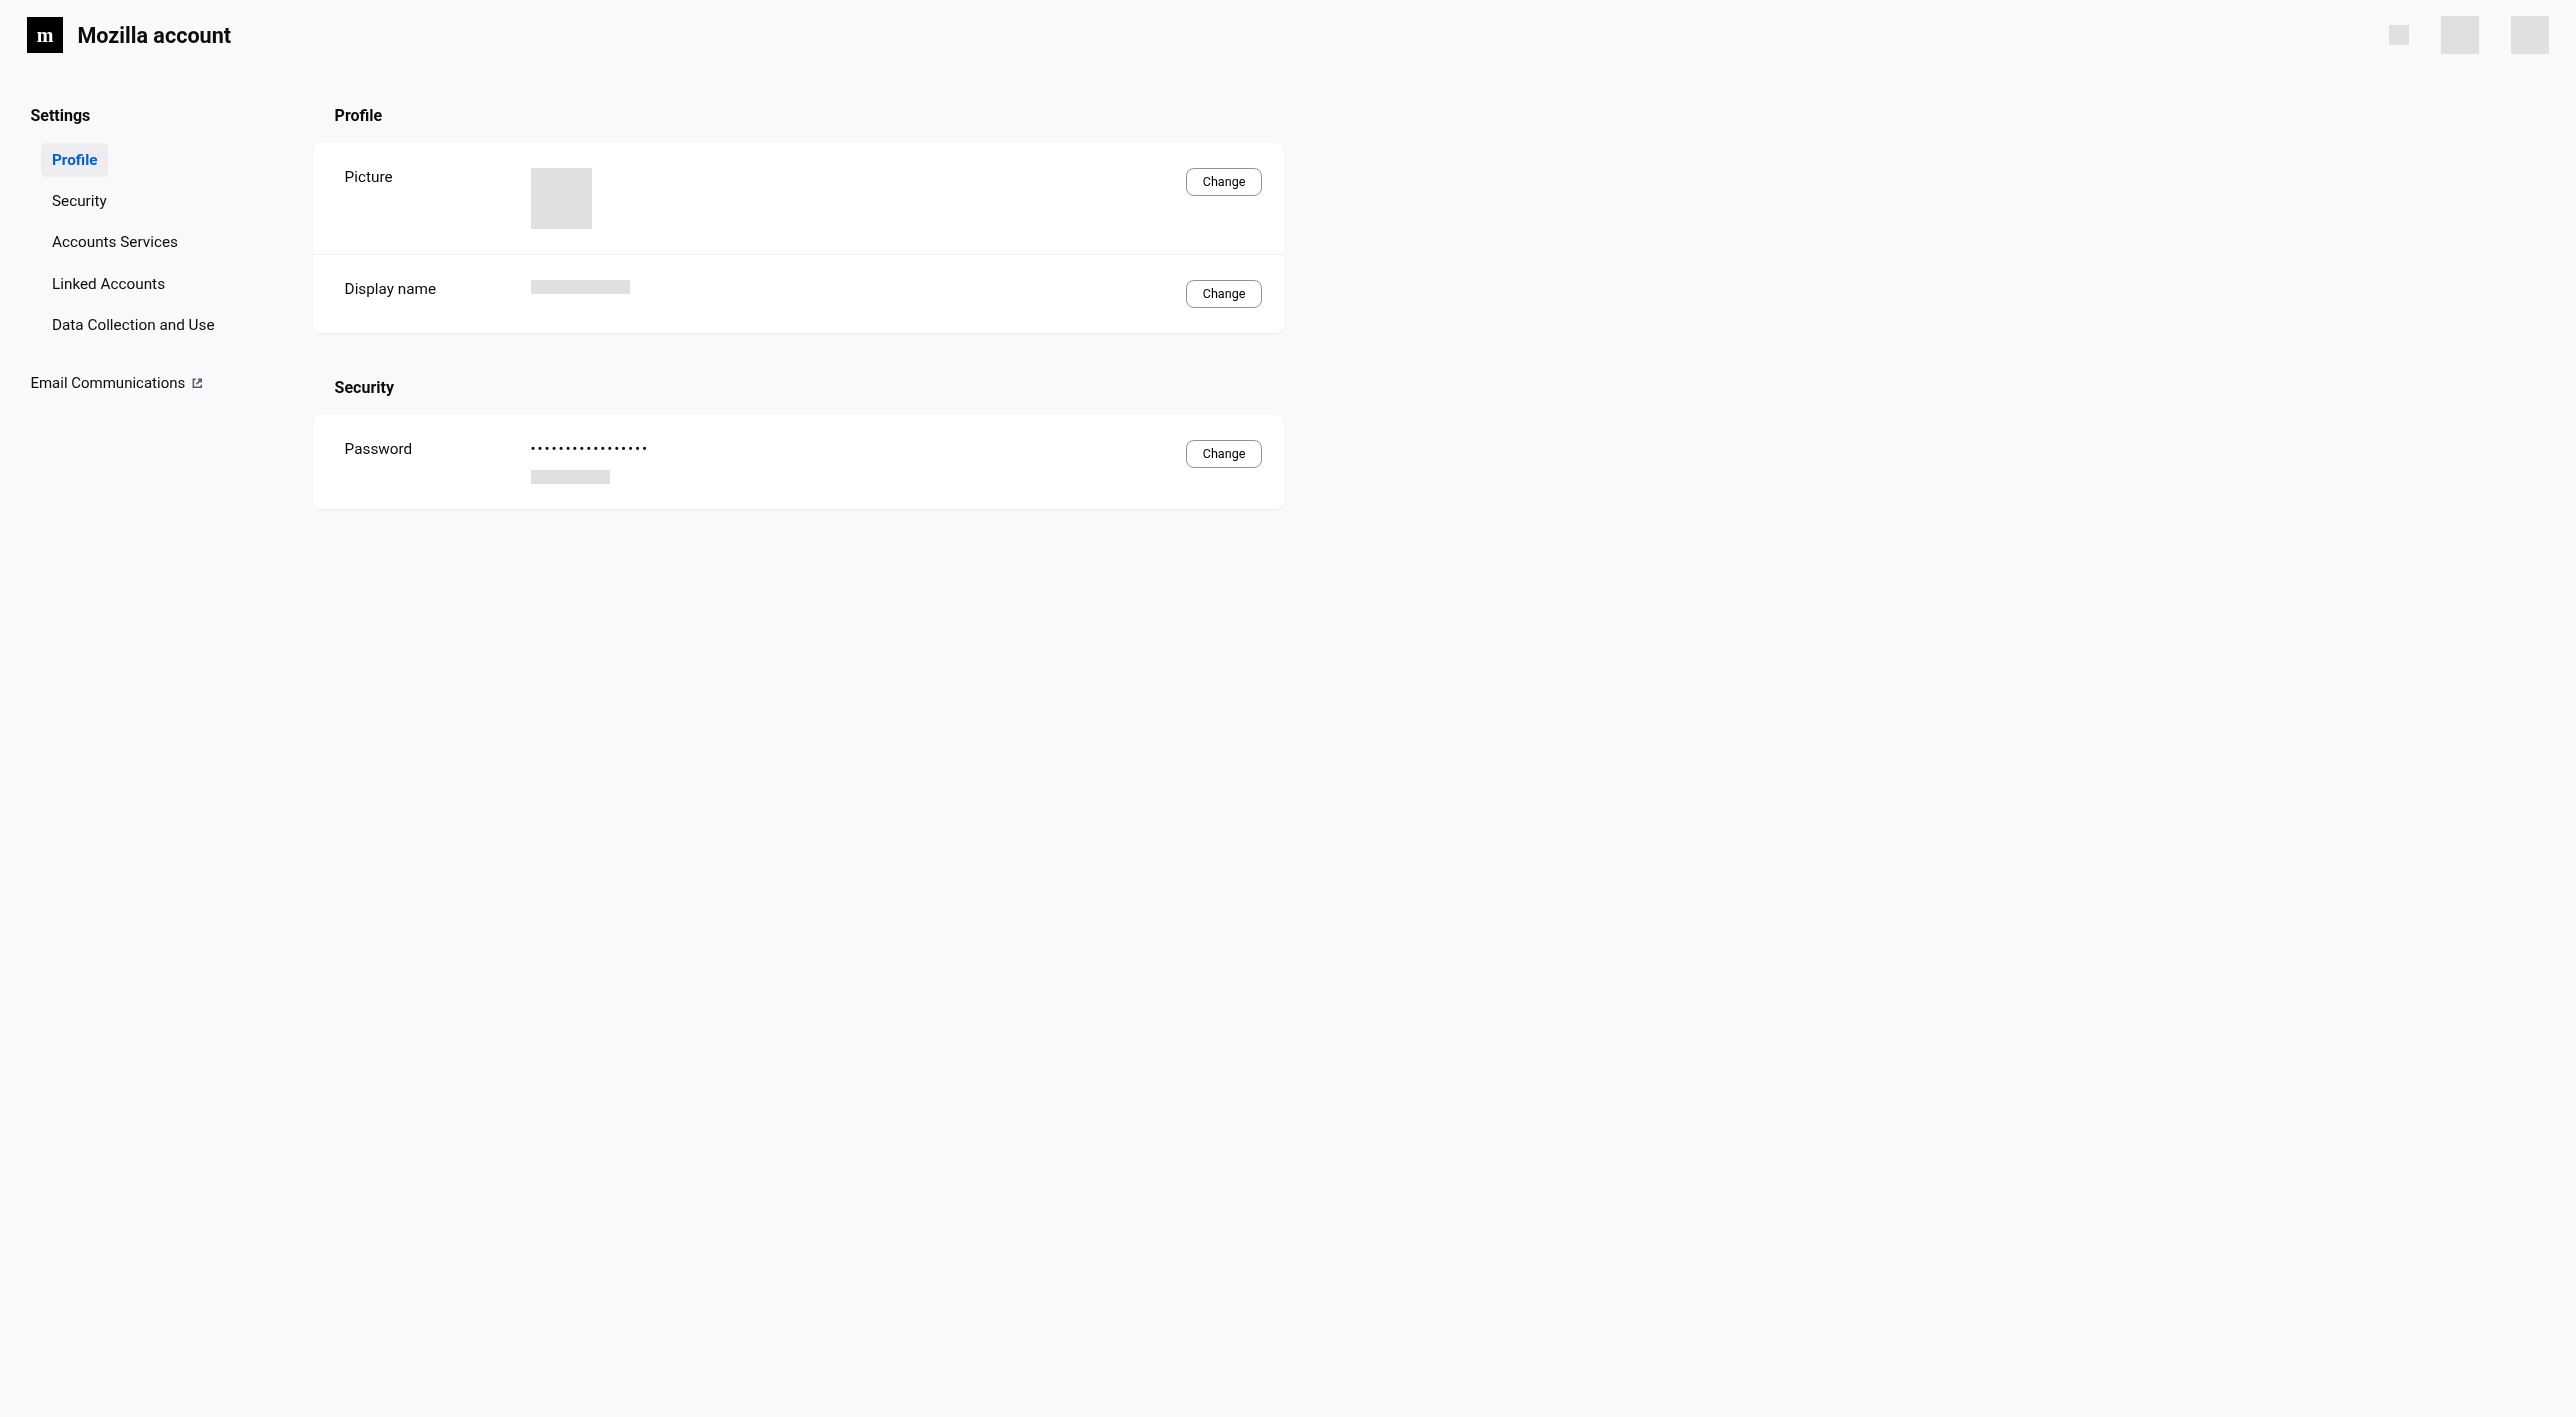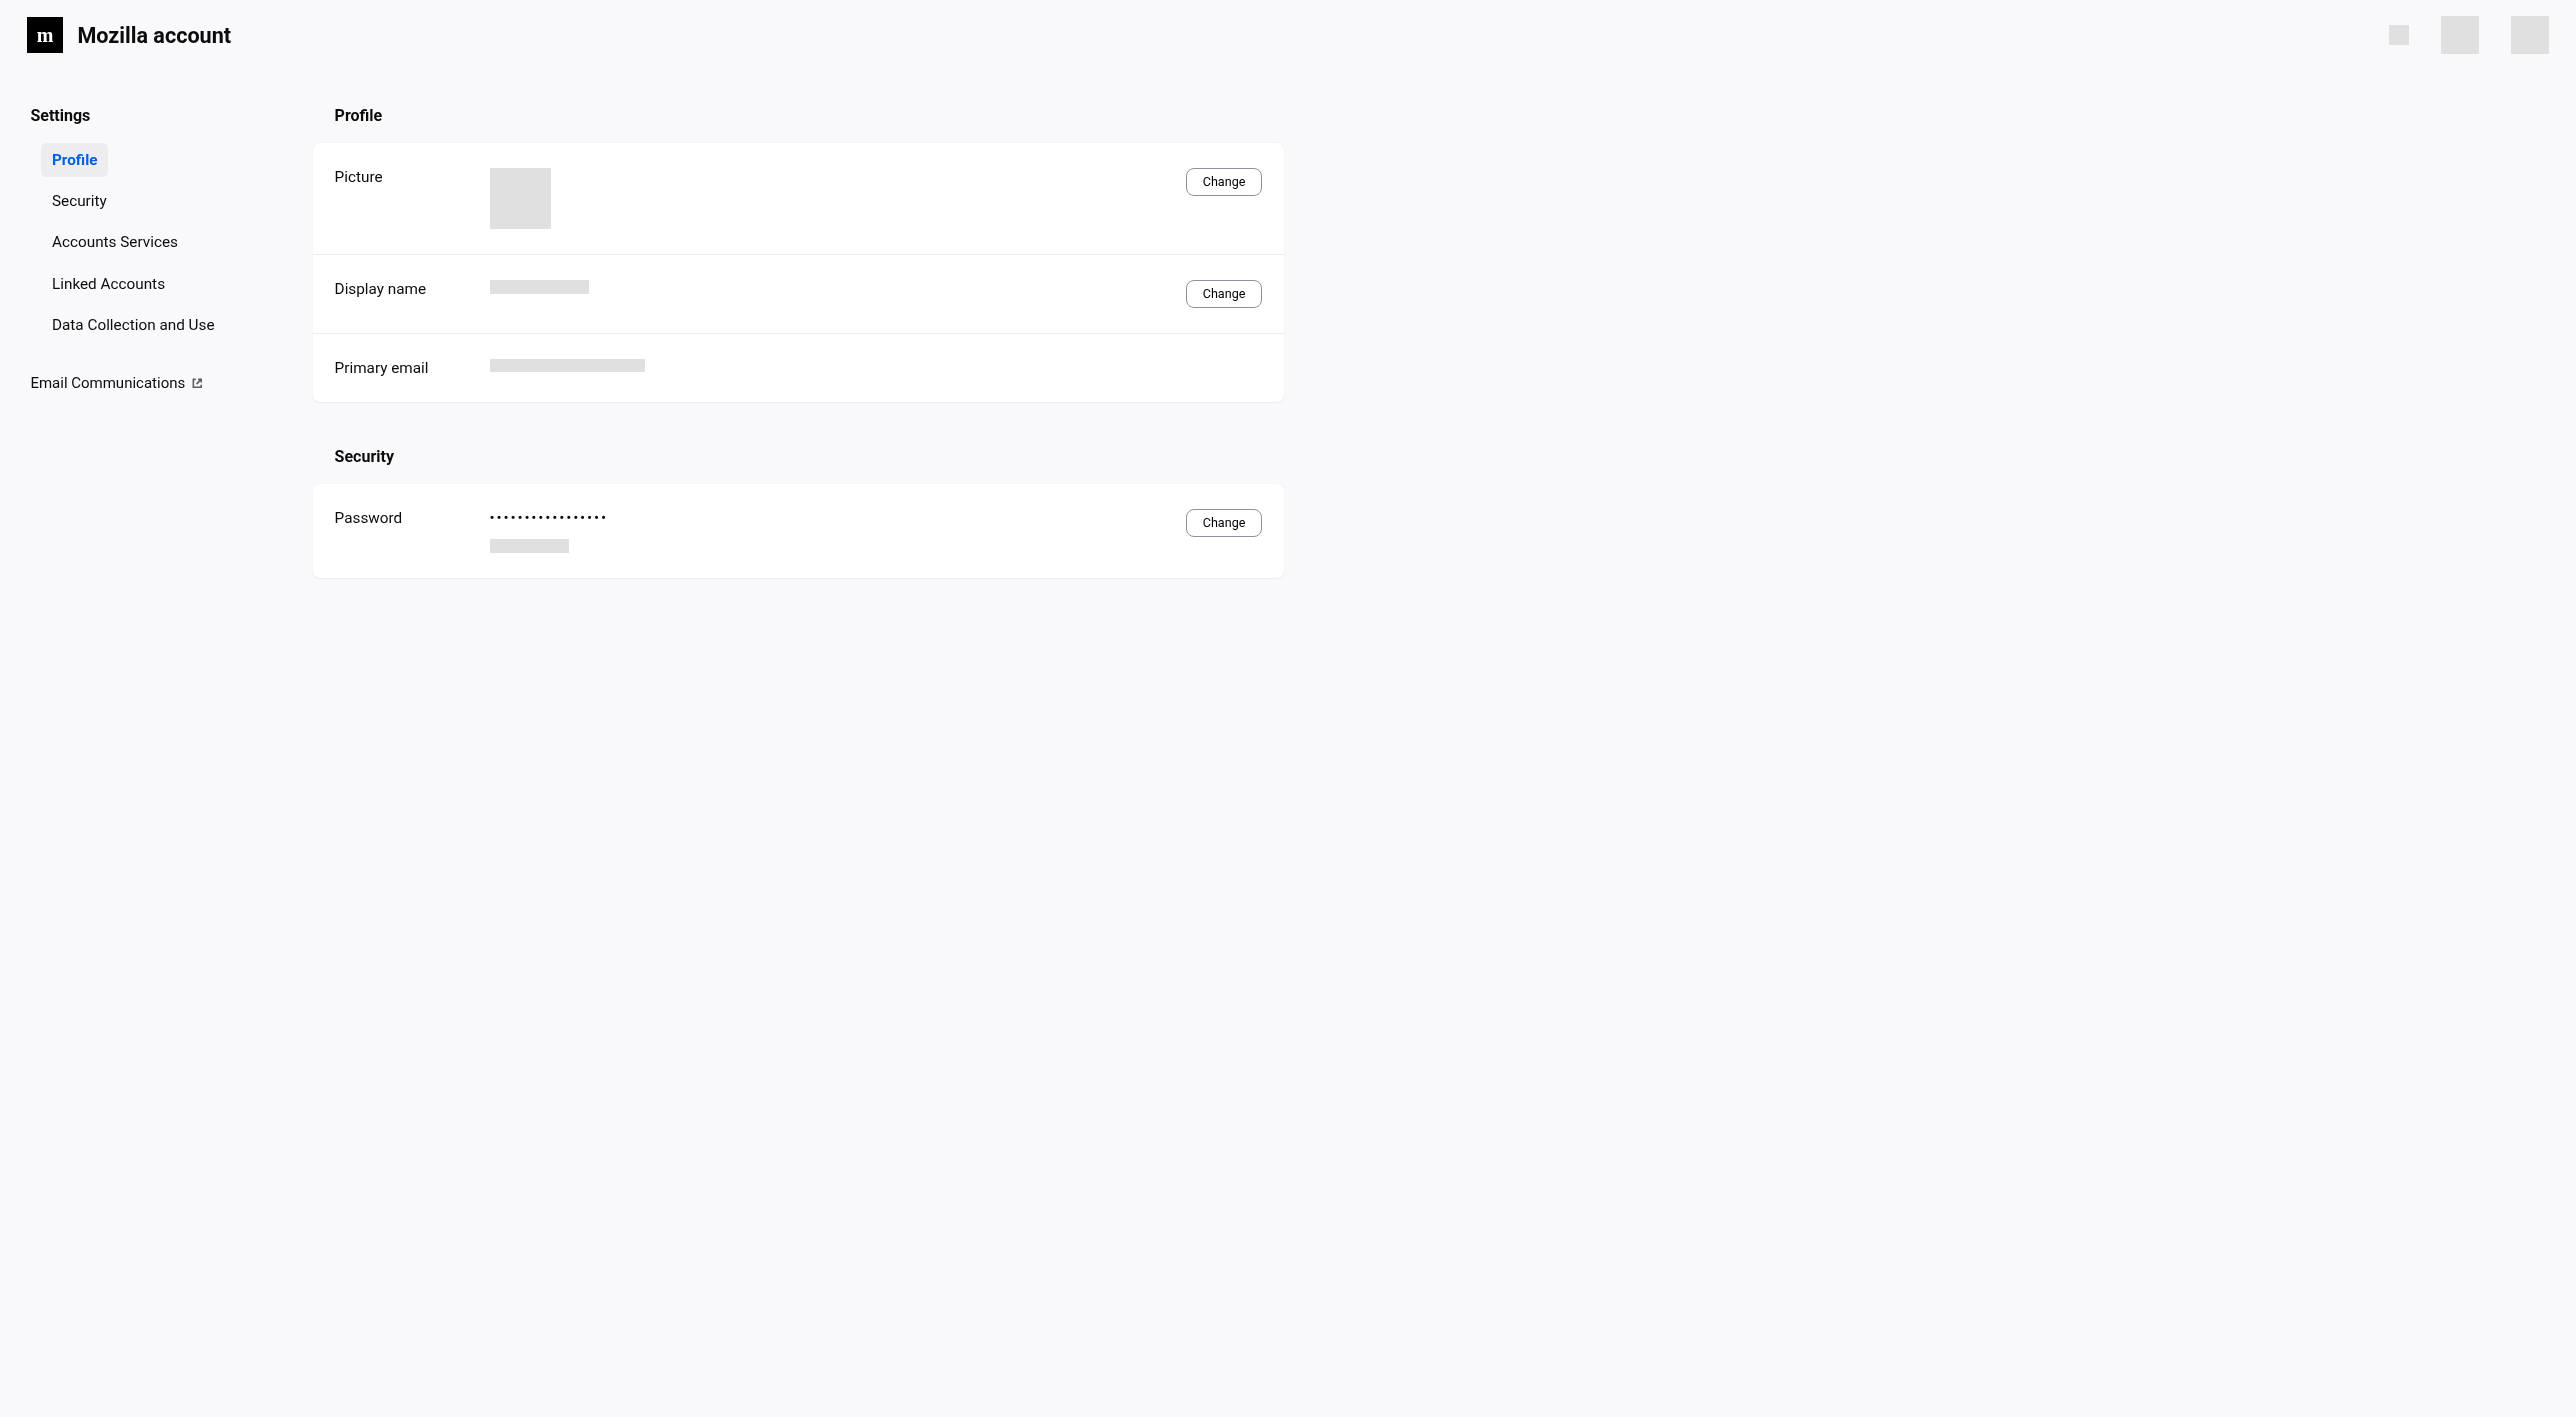--- a/index.html
+++ b/index.html
@@ -121,23 +121,24 @@
     .card-row {
       display: flex;
       align-items: flex-start;
       padding: 25px 21.6px;
       border-bottom: 0.9px solid #ededf0;
     }
     .card-row:last-child {
       border-bottom: none;
     }
     .row-label {
-      width: 155px;
+      width: 186px;
       font-size: 15.3px;
       flex-shrink: 0;
+      margin-left: 10px;
     }
     .row-value {
       flex: 1;
     }
     .row-action {
       flex-shrink: 0;
     }
     .btn {
       background: #fff;
       border: 0.9px solid #8f8f9d;
@@ -247,27 +248,20 @@
       <div class="card-row">
         <div class="row-label">Display name</div>
         <div class="row-value">
           <div class="placeholder-box text-placeholder-md"></div>
         </div>
         <div class="row-action">
           <button class="btn">Change</button>
         </div>
       </div>
 
-      <div class="card-row">
-        <div class="row-label">Primary email</div>
-        <div class="row-value">
-          <div class="placeholder-box text-placeholder-lg"></div>
-        </div>
-        <div class="row-action"></div>
-      </div>
 
 
     </div>
 
     <h2 class="section-heading">Security</h2>
     <div class="card">
 
       <div class="card-row">
         <div class="row-label">Password</div>
         <div class="row-value">

